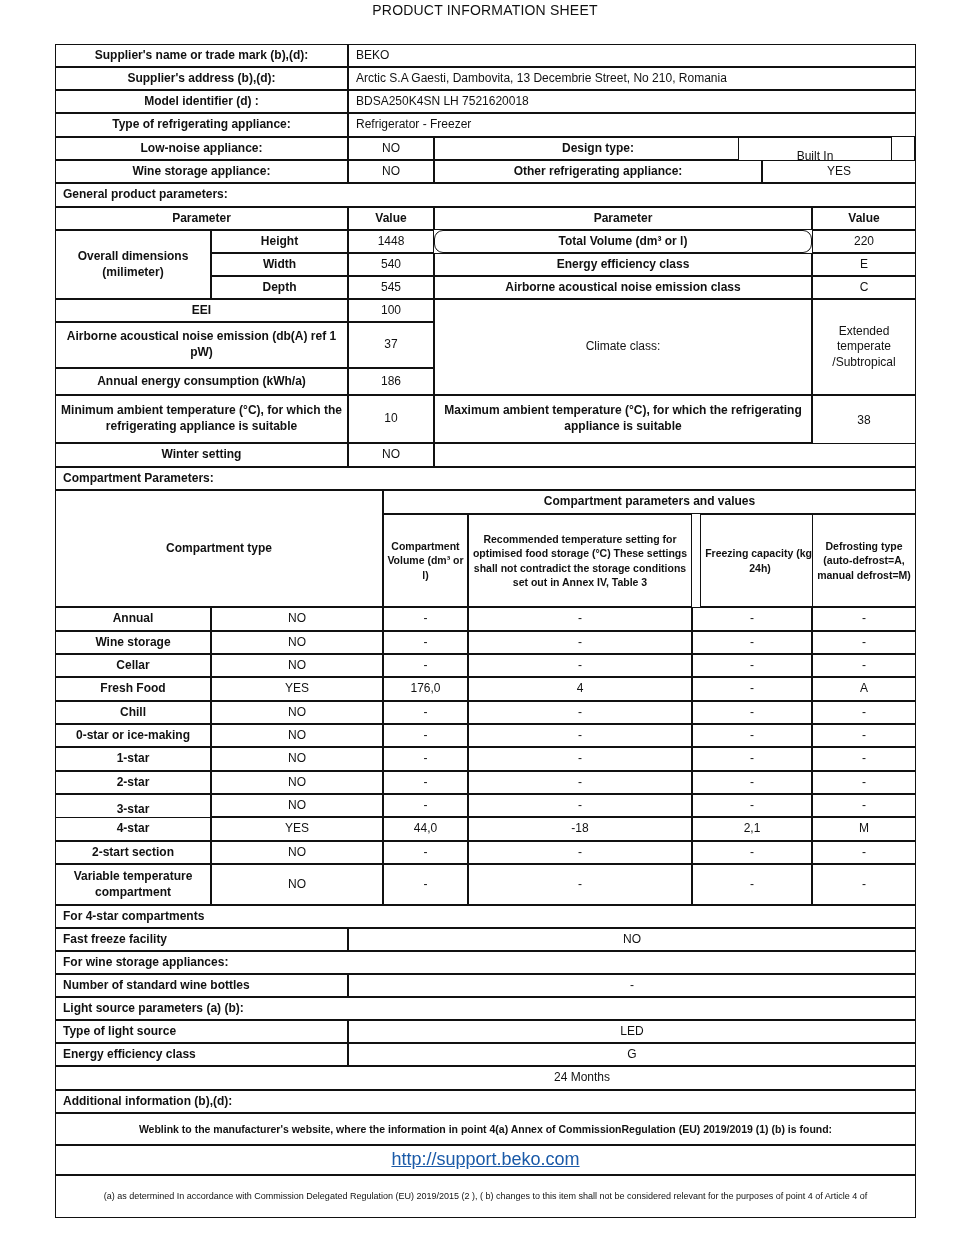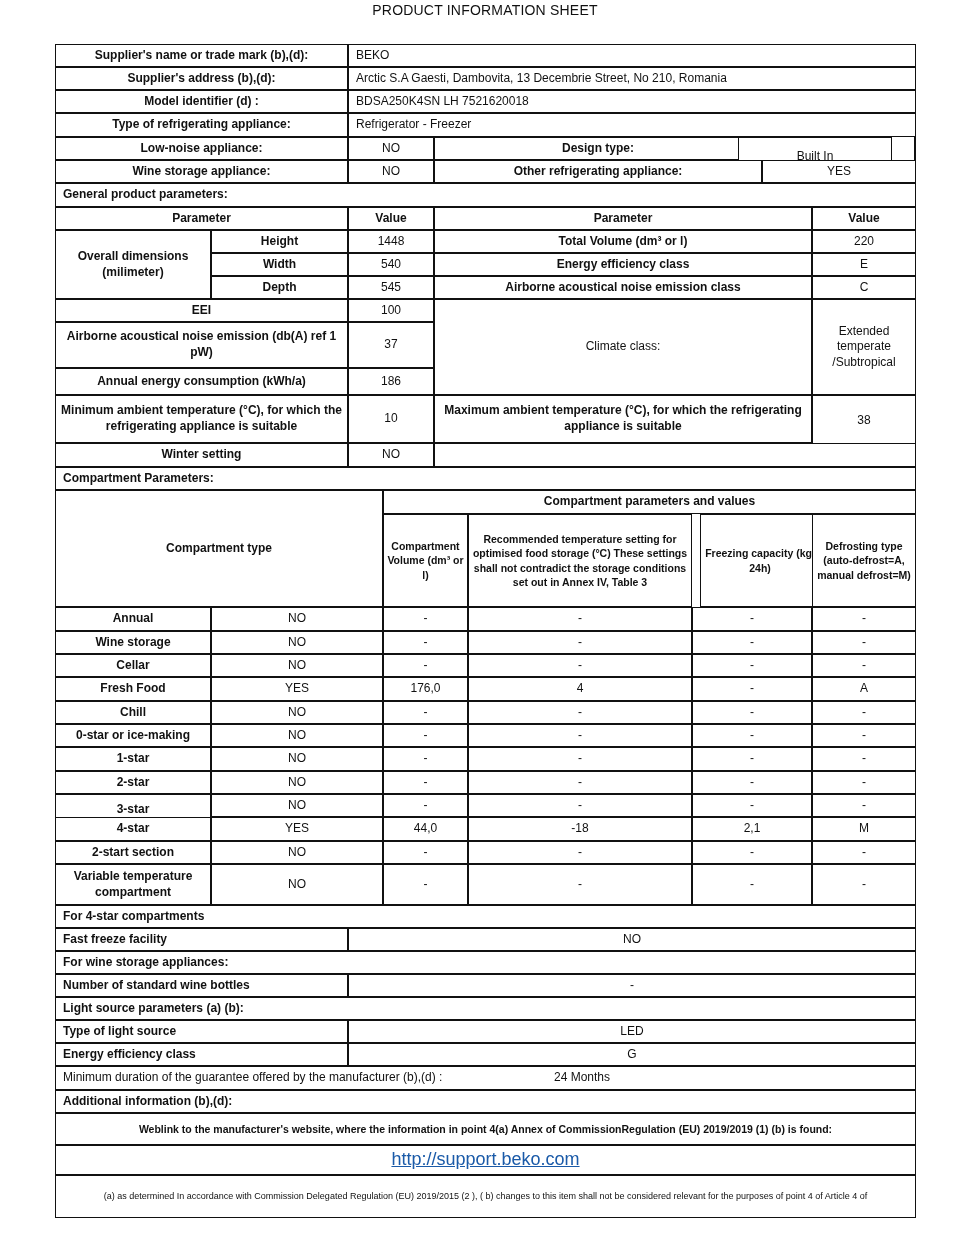--- a/index.html
+++ b/index.html
@@ -104,21 +104,21 @@
     </div>
     <div class="c" style="left: 348px; top: 253px; width: 86px; height: 23px;">
       <span>540</span>
     </div>
     <div class="c b" style="left: 211px; top: 276px; width: 137px; height: 23px;">
       <span>Depth</span>
     </div>
     <div class="c" style="left: 348px; top: 276px; width: 86px; height: 23px;">
       <span>545</span>
     </div>
-    <div class="c b" style="left: 434px; top: 230px; width: 378px; height: 23px;">
+    <div class="c b" style="left: 434px; top: 230px; width: 378px; height: 23px; border-radius: 9px;">
       <span>Total Volume (dm³ or l)</span>
     </div>
     <div class="c" style="left: 812px; top: 230px; width: 104px; height: 23px;">
       <span>220</span>
     </div>
     <div class="c b" style="left: 434px; top: 253px; width: 378px; height: 23px;">
       <span>Energy efficiency class</span>
     </div>
     <div class="c" style="left: 812px; top: 253px; width: 104px; height: 23px;">
       <span>E</span>
@@ -438,21 +438,20 @@
     <div class="c" style="left: 348px; top: 1020px; width: 568px; height: 23px;">
       <span>LED</span>
     </div>
     <div class="c b l" style="left: 55px; top: 1043px; width: 293px; height: 23px;">
       <span> Energy efficiency class</span>
     </div>
     <div class="c" style="left: 348px; top: 1043px; width: 568px; height: 23px;">
       <span>G</span>
     </div>
     <div class="c l" style="left: 55px; top: 1066px; width: 861px; height: 24px;">
-      <span>Minimum duration of the  guarantee offered  by the  manufacturer (b),(d) :</span>
       <span style="position: absolute; left: 498px;">24 Months</span>
     </div>
     <div class="c b l" style="left: 55px; top: 1090px; width: 861px; height: 23px;">
       <span>Additional information (b),(d):</span>
     </div>
     <div class="c b sm" style="left: 55px; top: 1113px; width: 861px; height: 32px;">
       <span>Weblink to the  manufacturer's website, where the information  in point 4(a) Annex of CommissionRegulation (EU) 2019/2019 (1) (b) is found:</span>
     </div>
     <div class="c" style="left: 55px; top: 1145px; width: 861px; height: 30px;">
       <span class="link">http://support.beko.com</span>

